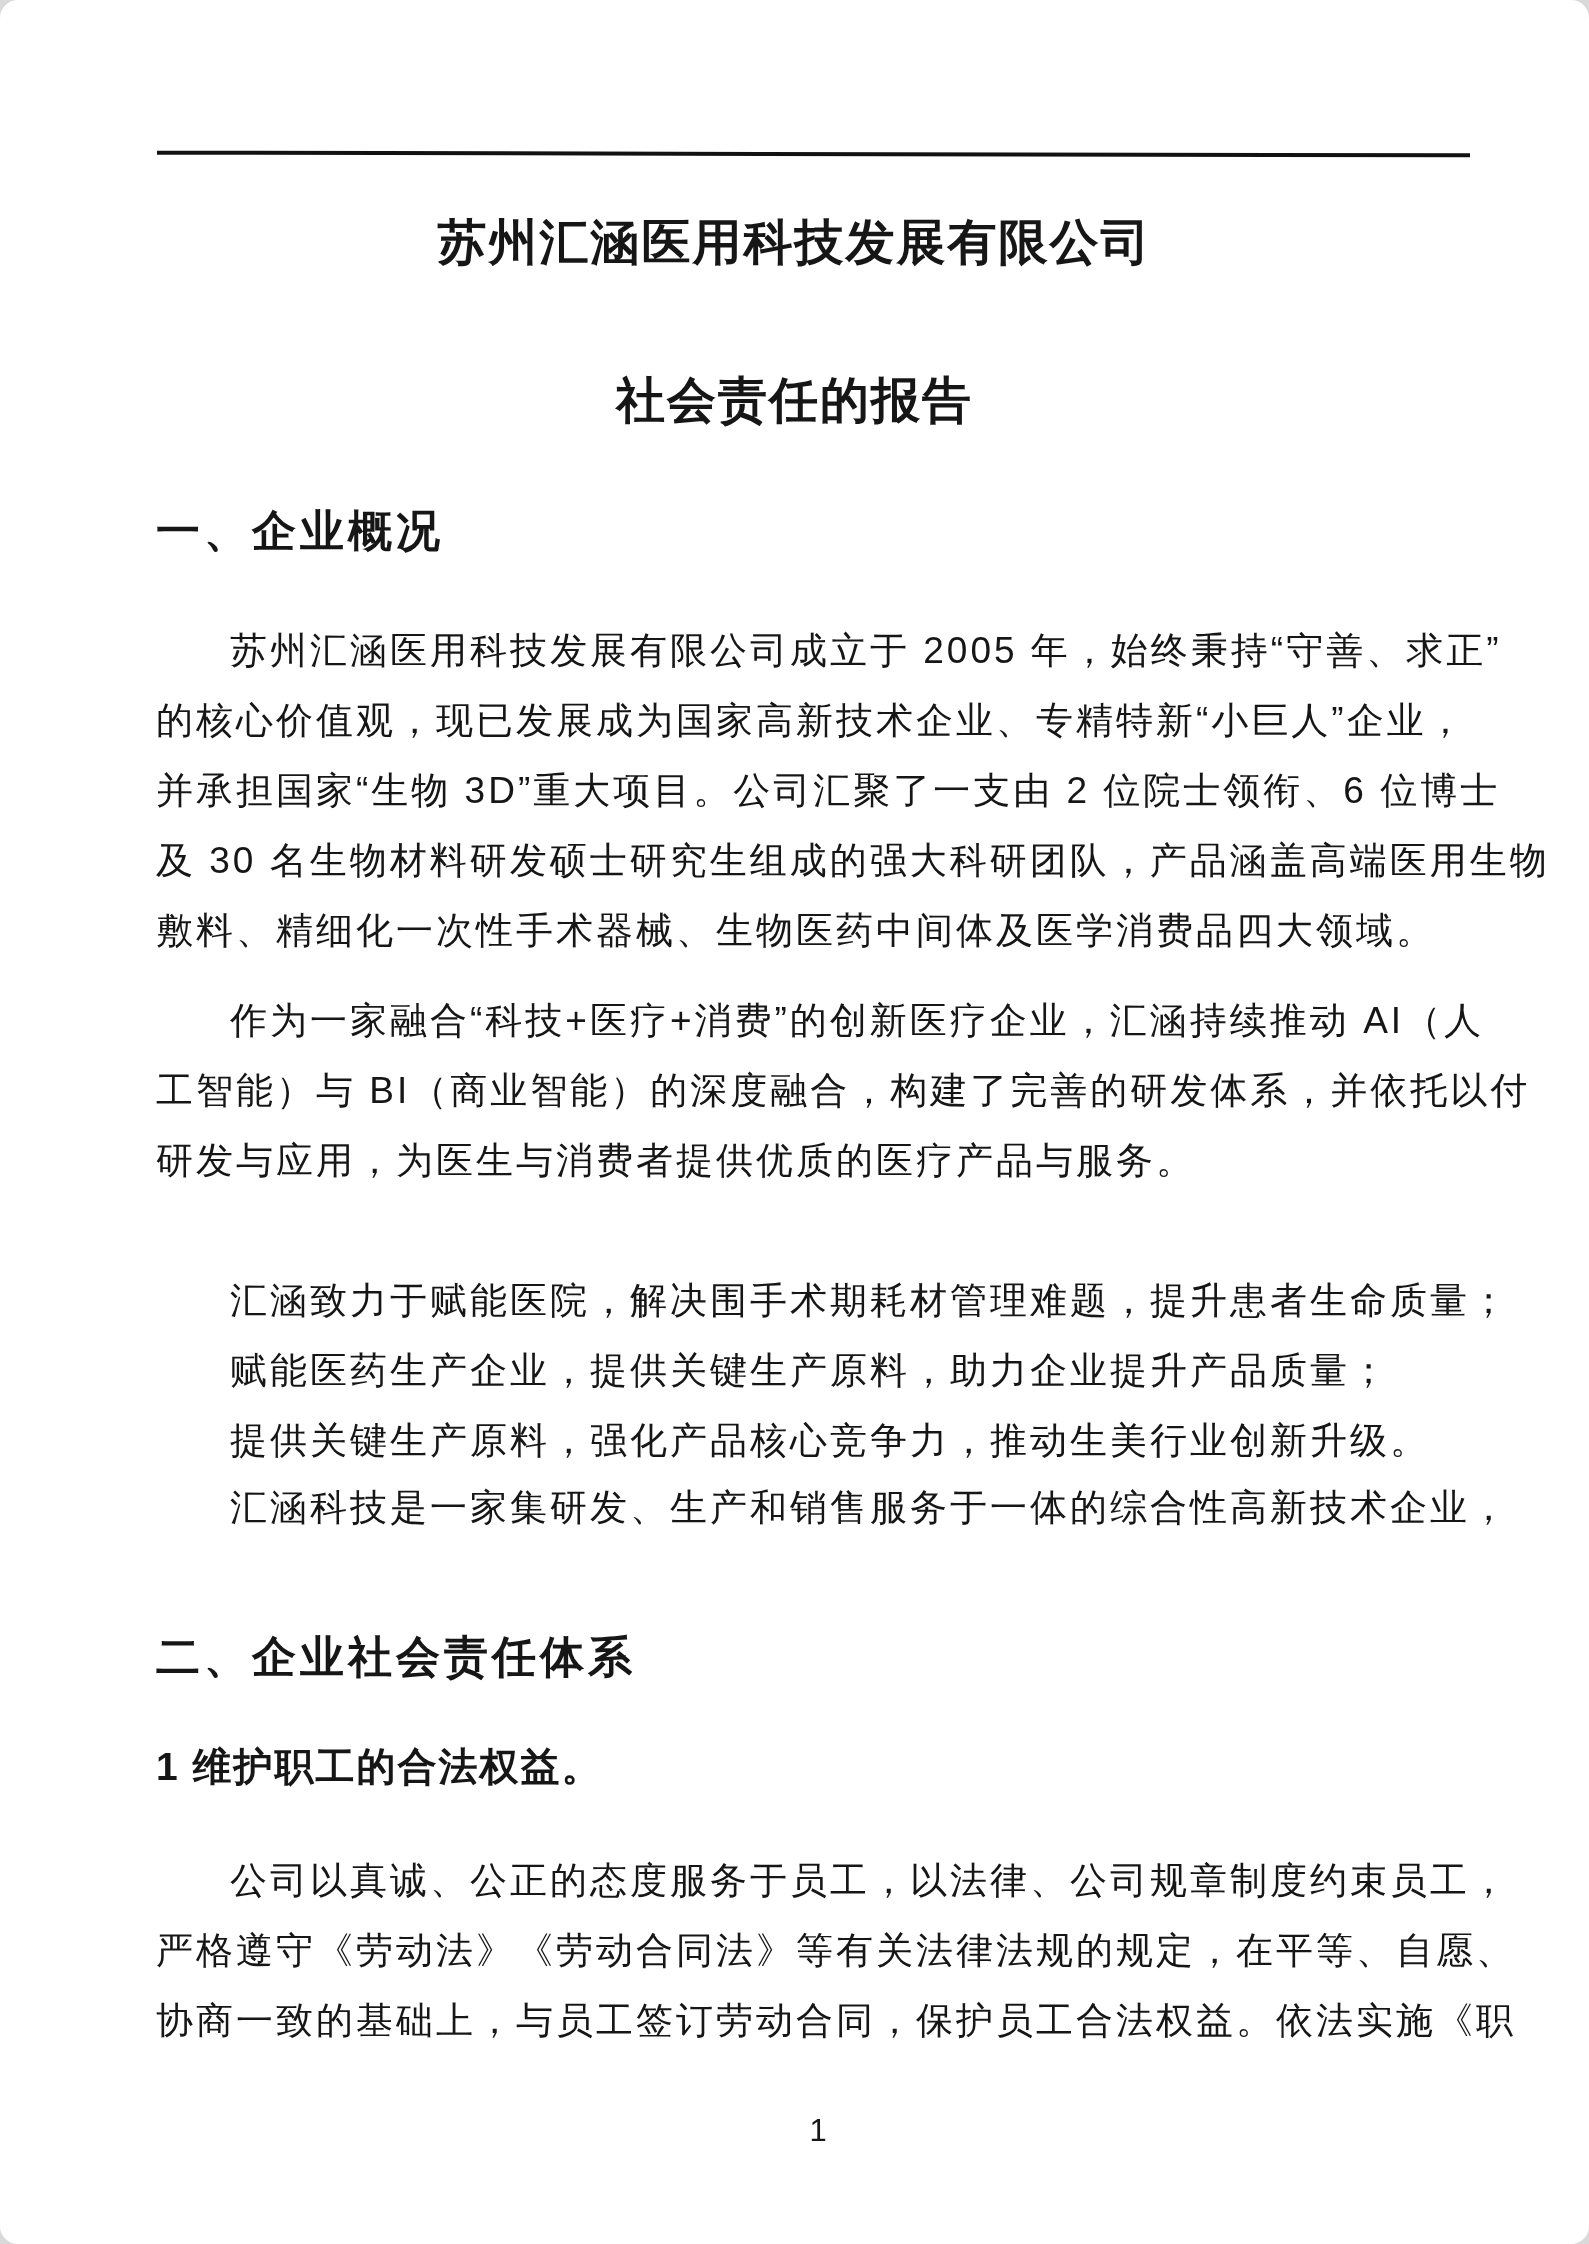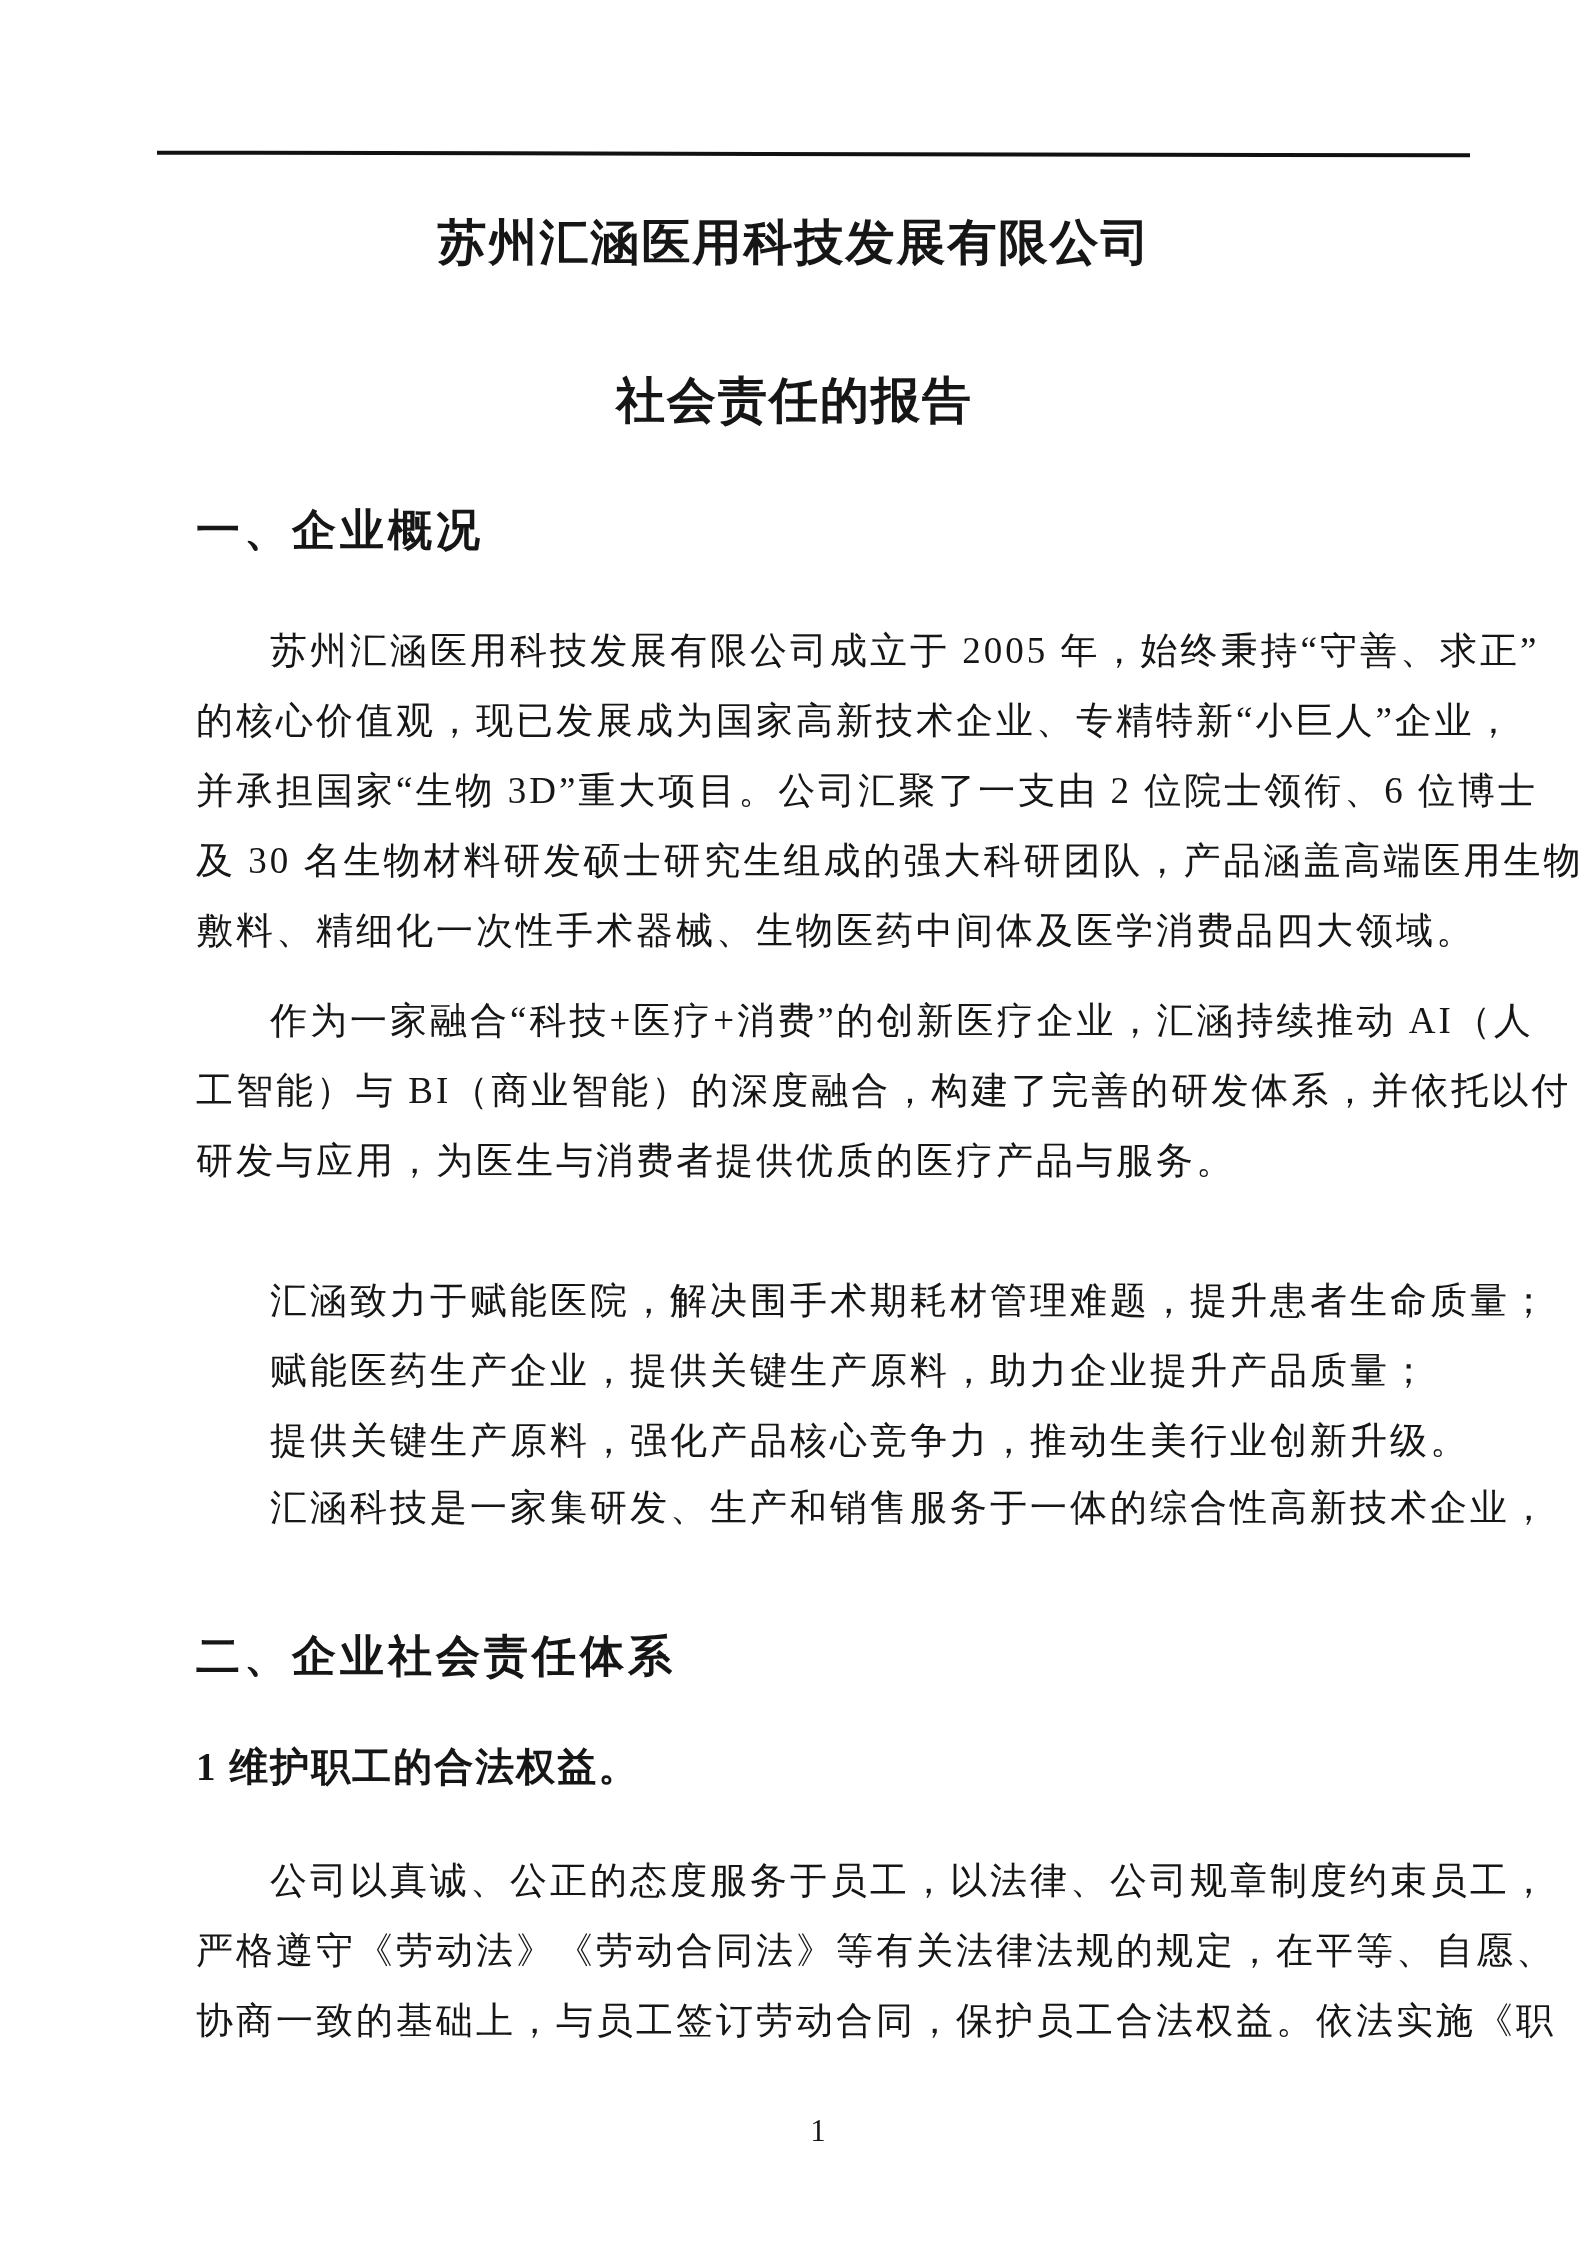--- a/index.html
+++ b/index.html
@@ -7,22 +7,23 @@
     padding: 0;
     background: #d9d9d9;
   }
   .page {
     position: relative;
     width: 1589px;
     height: 2244px;
     margin: 0 auto;
     background: #ffffff;
     color: #161616;
-    font-family: Liberation Serif, serif;
+    font-family: Liberation Sans, sans-serif;
     overflow: hidden;
+    border-radius: 18px;
   }
   .top-rule {
     position: absolute;
     top: 152px;
     left: 157px;
     width: 1313px;
     height: 4px;
     background: #121212;
     transform: rotate(0.12deg);
   }
@@ -37,21 +38,20 @@
     letter-spacing: 2px;
     white-space: nowrap;
   }
   .title-line.line1 { top: 212px; }
   .title-line.line2 { top: 370px; text-align: center; }
 
   .block {
     position: absolute;
     left: 156px;
     right: 84px;
-    margin-left: 40px;
   }
   .section-heading {
     font-weight: bold;
     font-size: 44px;
     line-height: 1.3;
     letter-spacing: 4px;
     white-space: nowrap;
   }
   .sub-heading {
     font-weight: bold;

